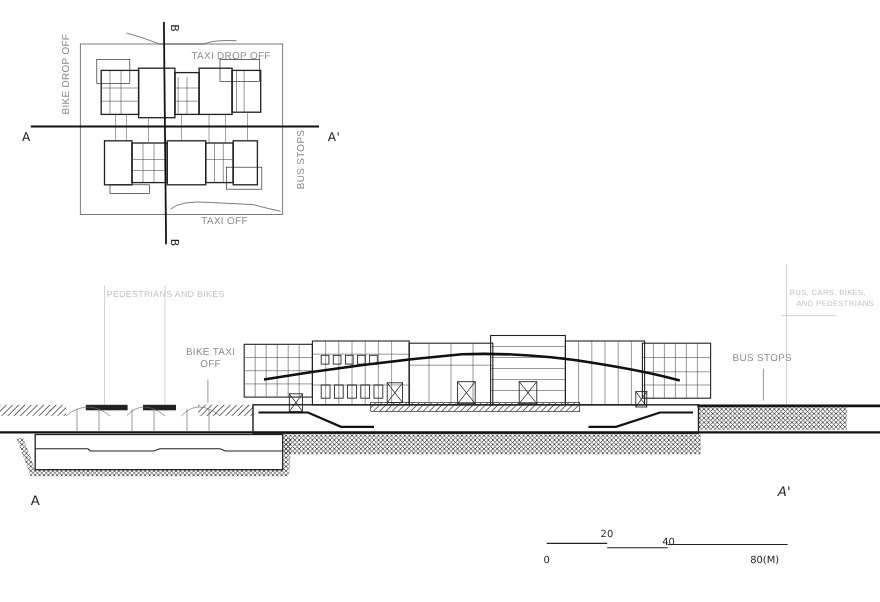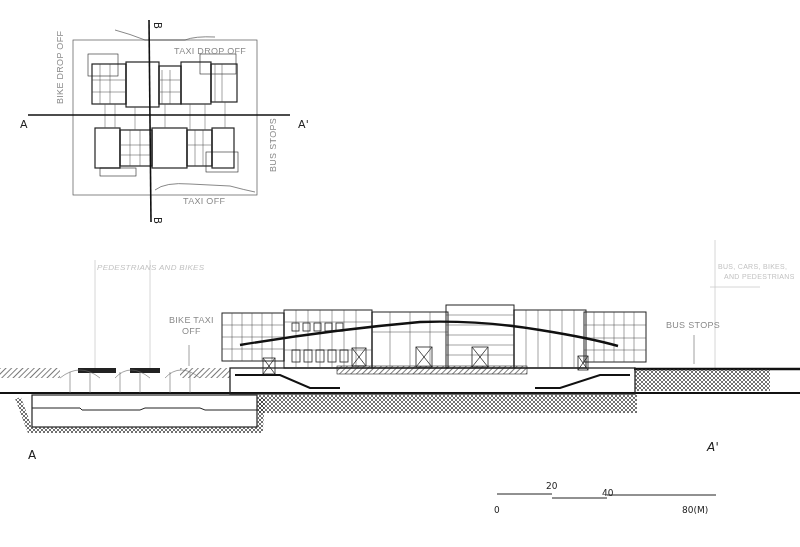--- a/index.html
+++ b/index.html
@@ -217,21 +217,21 @@
 
 <div class="lbl" style="left:174px; top:20px;margin-top:26px;">TAXI DROP OFF</div>
 <div class="lbl vert" style="left:55px; top:104px;">BIKE DROP OFF</div>
 <div class="lbl vert" style="left:268px; top:172px;">BUS STOPS</div>
 <div class="lbl" style="left:183px; top:196px;">TAXI OFF</div>
 <div class="lbl lbl-dark" style="left:20px; top:118px; font-size:11px;">A</div>
 <div class="lbl lbl-dark" style="left:298px; top:118px; font-size:11px;">A'</div>
 <div class="lbl lbl-dark vert-cw" style="left:163px; top:22px; font-size:10px;">B</div>
 <div class="lbl lbl-dark vert-cw" style="left:163px; top:217px; font-size:10px;">B</div>
 
-<div class="lbl lbl-faint" style="left:97px; top:263px;font-style:italic;">PEDESTRIANS AND BIKES</div>
+<div class="lbl lbl-faint" style="left:97px; top:263px;">PEDESTRIANS AND BIKES</div>
 <div class="lbl" style="left:169px; top:315px; text-align:center; line-height:11px;">
   <div>BIKE TAXI</div>
   <div>OFF</div>
 </div>
 <div class="lbl" style="left:666px; top:320px;">BUS STOPS</div>
 <div class="lbl lbl-faint" style="left:718px; top:262px; line-height:10px; font-size:7px;">
   <div>BUS, CARS, BIKES,</div>
   <div style="padding-left:6px;">AND PEDESTRIANS</div>
 </div>
 <div class="lbl lbl-dark" style="left:28px; top:448px;">A</div>

